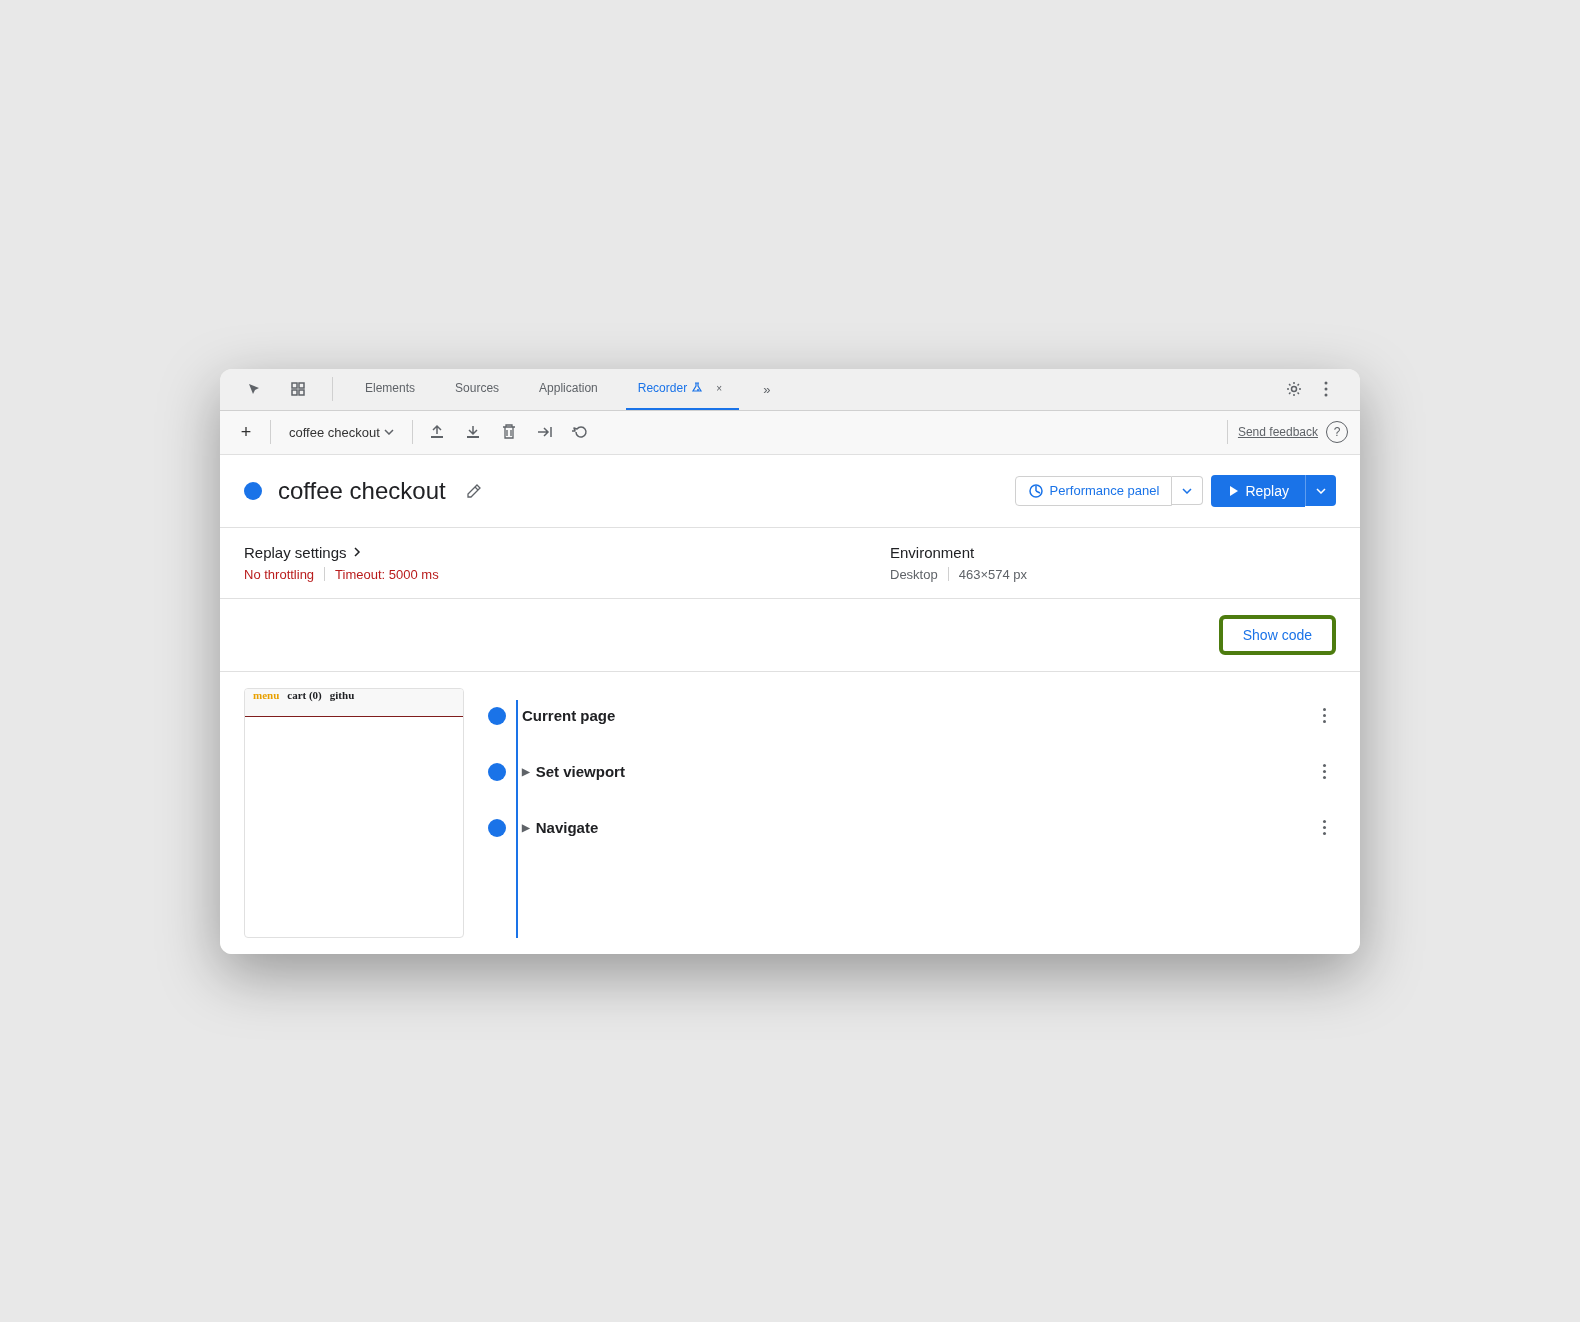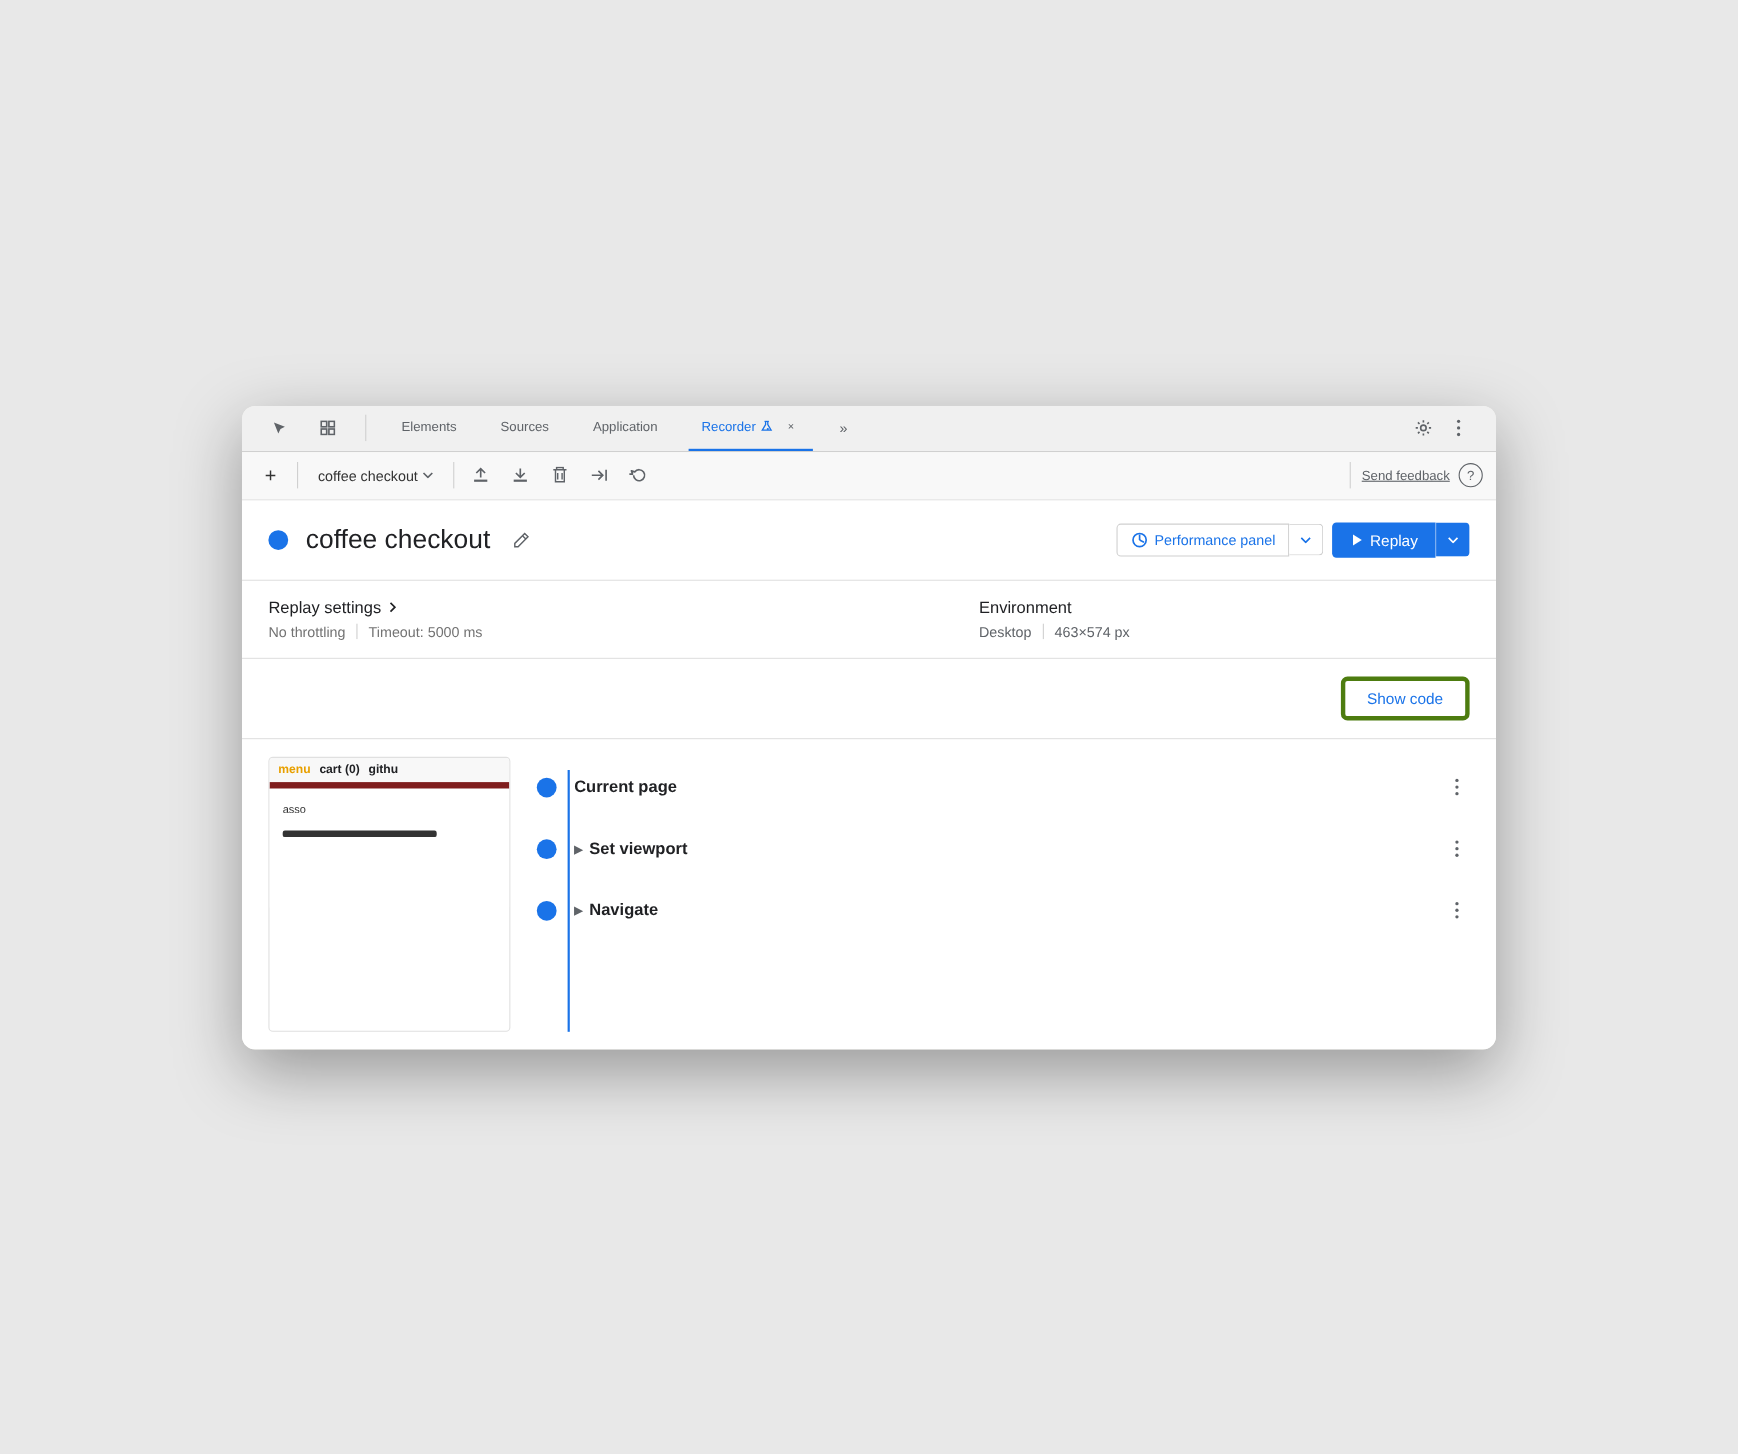--- a/index.html
+++ b/index.html
@@ -294,21 +294,21 @@
       font-weight: 500;
       color: #202124;
       margin-bottom: 6px;
       cursor: pointer;
     }
     .settings-details {
       display: flex;
       align-items: center;
       gap: 0;
       font-size: 13px;
-      color: #737373;
+      color: #b91c1c;
     }
     .settings-detail-divider {
       width: 1px;
       height: 14px;
       background: #d0d0d0;
       margin: 0 10px;
     }
     .settings-right {
       flex: 1;
       text-align: left;
@@ -359,27 +359,28 @@
       flex-shrink: 0;
       margin-left: 24px;
       background: #fff;
       border: 1px solid #e0e0e0;
       border-radius: 4px;
       overflow: hidden;
       height: 250px;
     }
     .preview-nav {
       display: flex;
-      align-items: center;
+      align-items: flex-start;
       background: #f8f8f8;
-      border-bottom: 6px solid #7f1d1d;
+      border-bottom: 1px solid #7f1d1d;
       padding: 0 8px;
       height: 28px;
       gap: 8px;
       font-size: 11px;
+      font-family: Liberation Serif, serif;
     }
     .preview-nav-item {
       color: #e8a000;
       font-weight: 600;
       font-size: 11px;
     }
     .preview-nav-item.dark {
       color: #202124;
     }
     .preview-content {
@@ -653,27 +654,20 @@
     </div>
 
     <div class="steps-section">
 
       <div class="preview-panel">
         <div class="preview-nav">
           <span class="preview-nav-item">menu</span>
           <span class="preview-nav-item dark">cart (0)</span>
           <span class="preview-nav-item dark">githu</span>
         </div>
-        <div class="preview-content">
-          <div class="preview-row">
-            <span>asso</span>
-          </div>
-          <div class="preview-bar" style="width: 140px;"></div>
-          <div class="preview-empty"></div>
-        </div>
       </div>
 
       <div class="timeline">
         <div class="timeline-line"></div>
 
         <div class="step-item">
           <div class="step-dot"></div>
           <div class="step-content">
             <div class="step-title">
               <span>Current page</span>

